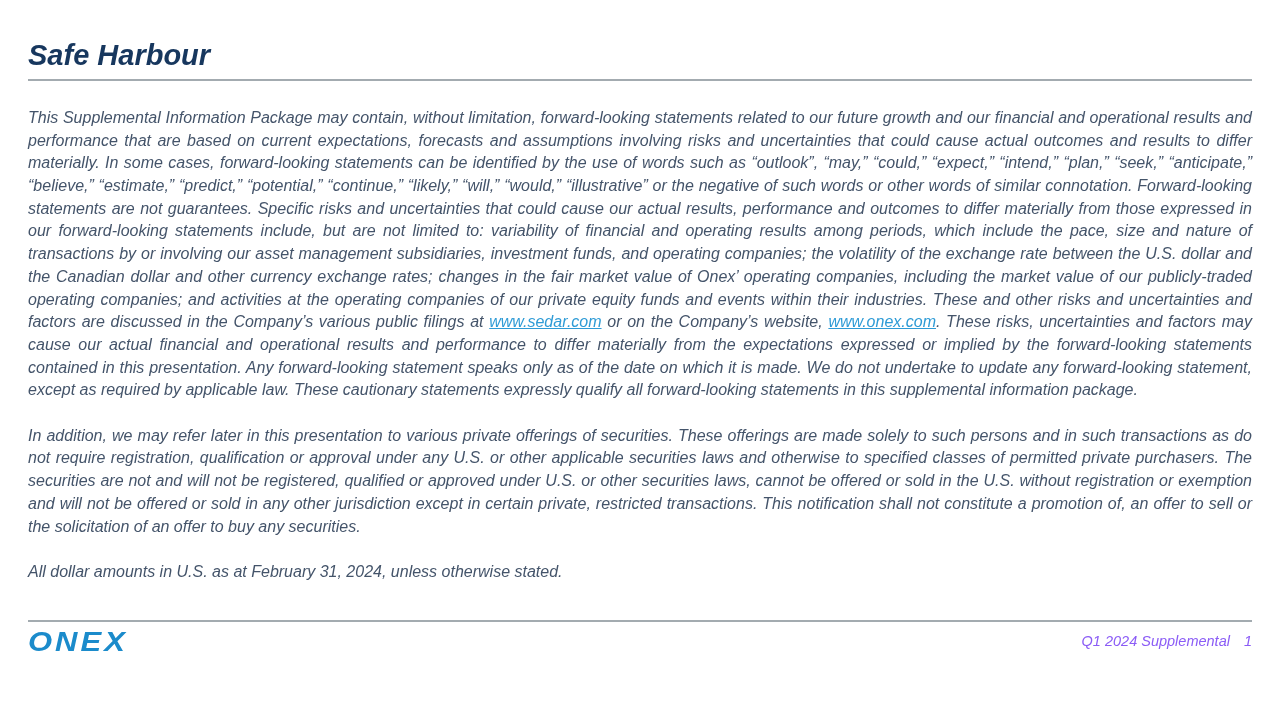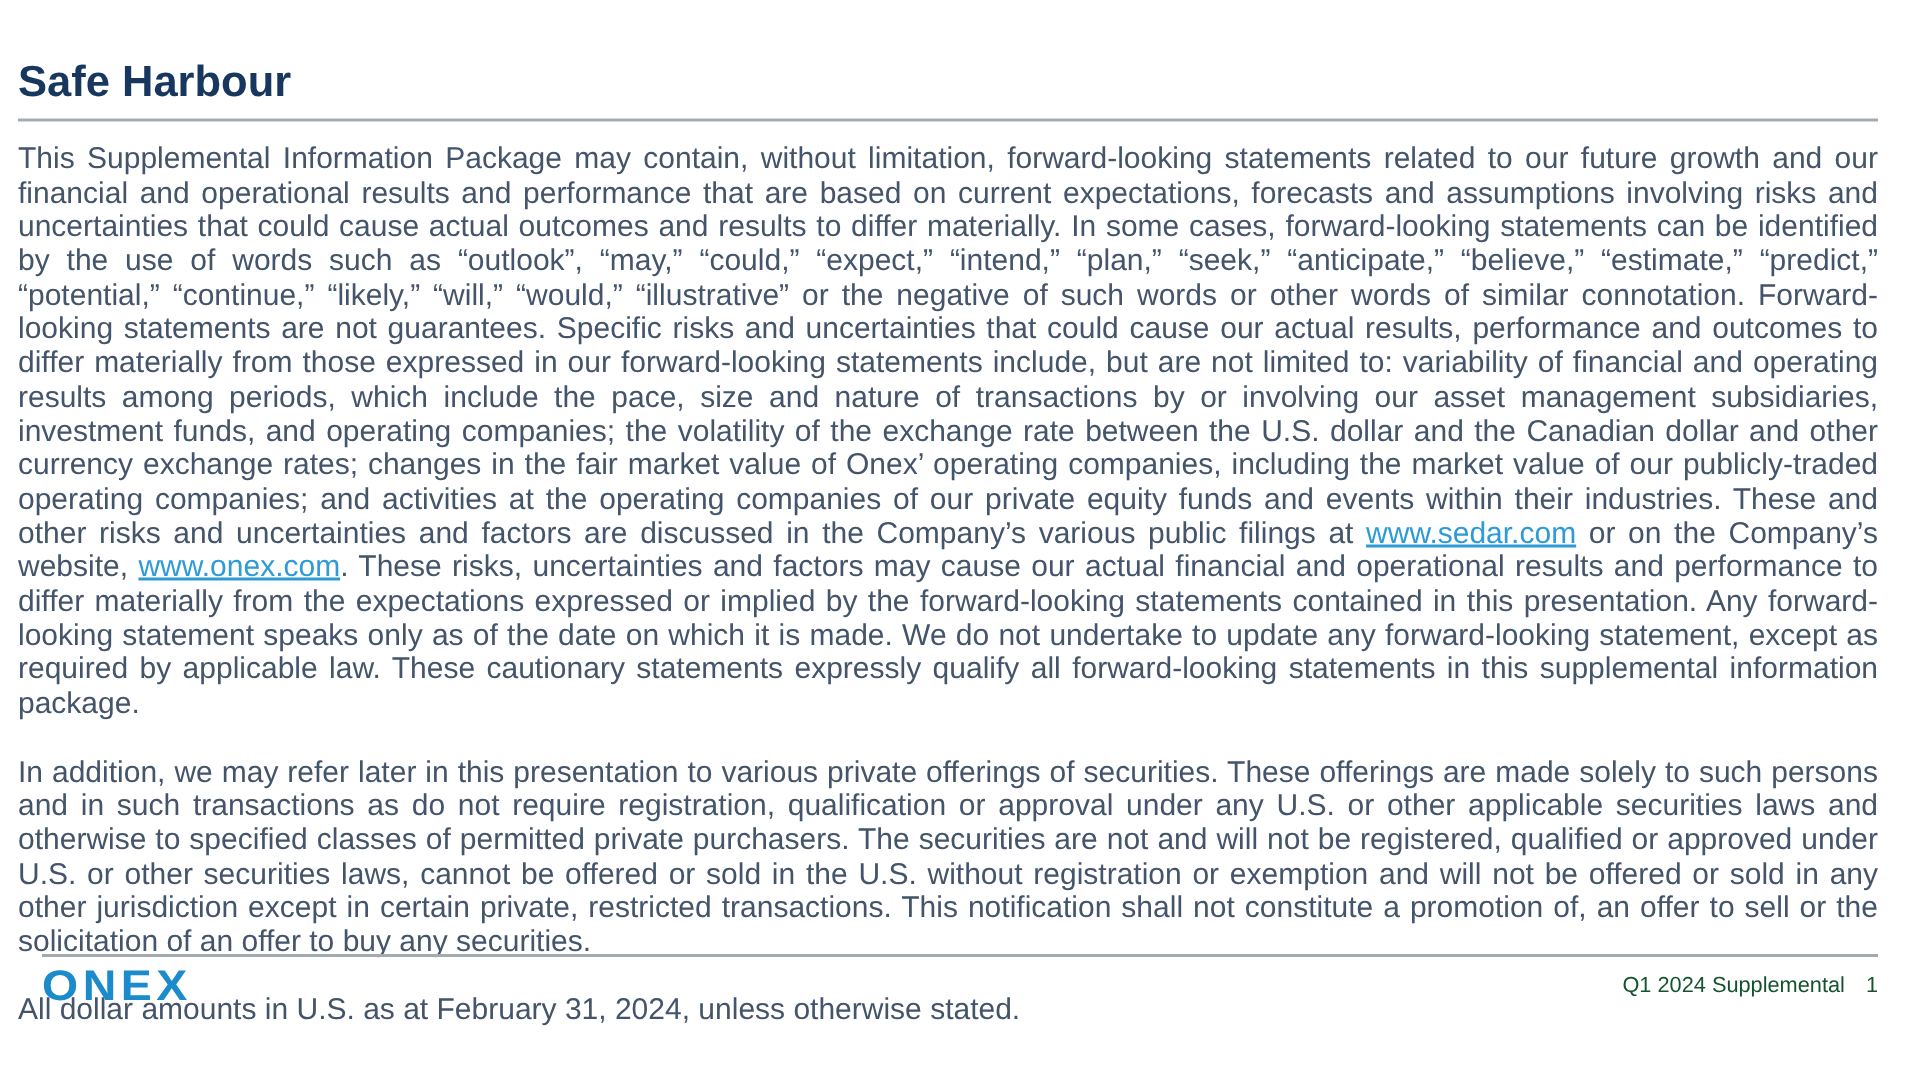--- a/index.html
+++ b/index.html
@@ -6,52 +6,53 @@
   html, body {
     width: 1280px; height: 720px;
     background: #ffffff;
     font-family: "Liberation Sans", sans-serif;
     overflow: hidden;
   }
   .slide {
     position: relative;
     width: 1280px; height: 720px;
     background: #ffffff;
-    padding: 40px 28px 0 12px;
+    padding: 40px 28px 0 28px;
+    font-style: italic;
   }
   .page-title {
     color: #17375E;
     font-size: 29px;
     font-weight: 700;
     letter-spacing: 0px;
     line-height: 1.1;
   }
   .title-rule {
     border: none;
     border-top: 2px solid #A3ABB0;
     margin-top: 7px;
   }
   .body-text {
-    margin-top: 14px;
+    margin-top: 26px;
     color: #44546A;
-    font-size: 20px;
+    font-size: 16px;
     line-height: 22.7px;
     text-align: justify;
   }
   .para { margin: 0; }
   .para + .para { margin-top: 22.7px; }
   .para-note { margin-top: 45px; text-align: left; }
   a.doc-link, a.doc-link:visited {
     color: #2E9BD6;
     text-decoration: underline;
     cursor: pointer;
   }
   .footer {
     position: absolute;
-    left: 28px; right: 28px; bottom: 0;
+    left: 28px; right: 28px; bottom: 16px;
     height: 84px;
   }
   .footer-rule {
     border: none;
     border-top: 2px solid #A3ABB0;
   }
   .footer-row {
     display: flex;
     align-items: flex-start;
     justify-content: space-between;
@@ -61,21 +62,21 @@
     color: #1B8BCB;
     font-size: 31px;
     font-weight: 800;
     letter-spacing: 3px;
     line-height: 1;
     font-family: "Liberation Sans", sans-serif;
     transform: scaleY(0.92);
     transform-origin: top left;
   }
   .footer-right {
-    color: #14532d;
+    color: #8b5cf6;
     font-size: 14.5px;
     display: flex;
     align-items: center;
     margin-top: 6px;
   }
   .page-number { margin-left: 14px; }
 </style>
 </head>
 <body>
 

